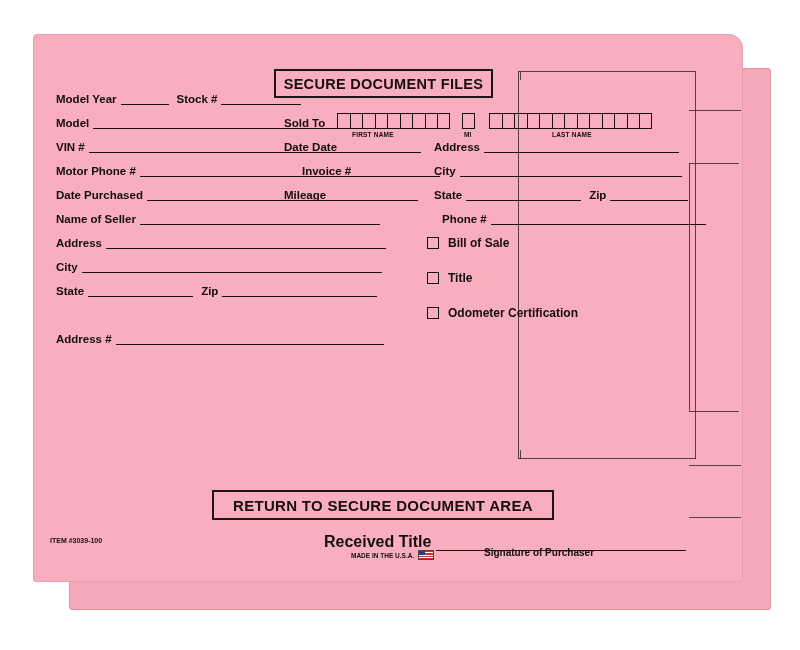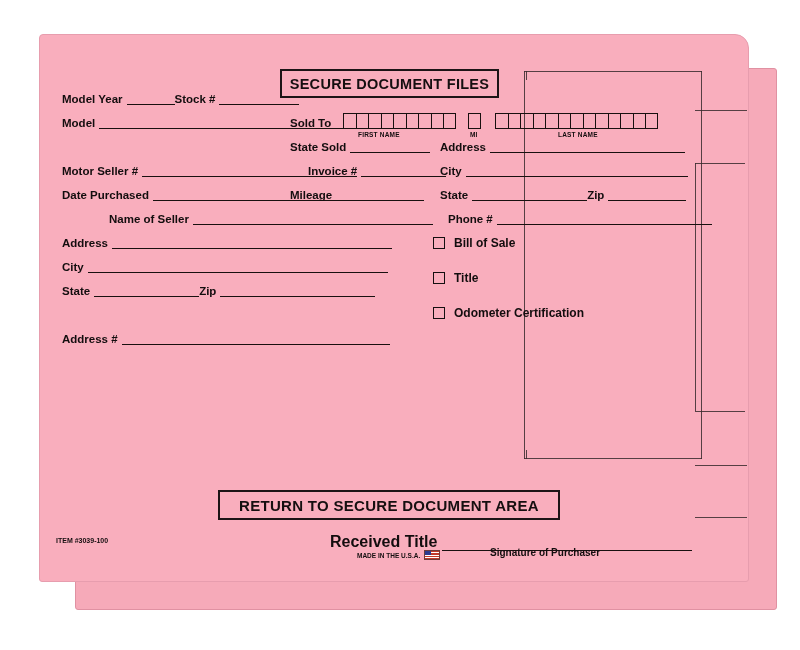--- a/index.html
+++ b/index.html
@@ -9,21 +9,21 @@
   }
   body {
     width: 800px;
     height: 650px;
     font-family: "Liberation Sans", sans-serif;
     position: relative;
     overflow: hidden;
   }
   #stage {
     position: absolute;
-    left: 17px; top: 0;
+    left: 11px; top: 0;
     width: 740px;
     height: 650px;
   }
 
   
   .envelope-back {
     position: absolute;
     left: 58px;
     top: 68px;
     width: 700px;
@@ -87,21 +87,21 @@
     white-space: nowrap;
     display: flex;
     align-items: flex-end;
   }
   .field .lbl { margin-right: 4px; }
   .field .rule {
     display: inline-block;
     border-bottom: 1px solid #19100f;
     height: 11px;
   }
-  .field .rule + .lbl { }
+  .field .rule + .lbl { margin-left: 8px; }
 
   .tiny {
     position: absolute;
     font-size: 6.5px;
     font-weight: bold;
     color: #140e0f;
     letter-spacing: .2px;
   }
 
   .boxrow {
@@ -226,32 +226,36 @@
       <span class="rule" style="width:48px;"></span>
       <span class="lbl">Stock #</span>
       <span class="rule" style="width:80px;"></span>
     </div>
 
     <div class="field" style="left:22px; top:82px;">
       <span class="lbl">Model</span>
       <span class="rule" style="width:265px;"></span>
     </div>
 
+    <div class="field" style="left:22px; top:106px;">
+      <span class="lbl">VIN #</span>
+      <span class="rule" style="width:278px;"></span>
+    </div>
 
     <div class="field" style="left:22px; top:130px;">
-      <span class="lbl">Motor Seller #</span>
+      <span class="lbl">Motor Phone #</span>
       <span class="rule" style="width:215px;"></span>
     </div>
 
     <div class="field" style="left:22px; top:154px;">
       <span class="lbl">Date Purchased</span>
       <span class="rule" style="width:205px;"></span>
     </div>
 
-    <div class="field" style="left:22px; top:178px;margin-left:47px;">
+    <div class="field" style="left:22px; top:178px;">
       <span class="lbl">Name of Seller</span>
       <span class="rule" style="width:240px;"></span>
     </div>
 
     <div class="field" style="left:22px; top:202px;">
       <span class="lbl">Address</span>
       <span class="rule" style="width:280px;"></span>
     </div>
 
     <div class="field" style="left:22px; top:226px;">
@@ -305,21 +309,21 @@
       <div class="cell"></div>
       <div class="cell"></div>
       <div class="cell"></div>
       <div class="cell"></div>
       <div class="cell"></div>
       <div class="cell"></div>
     </div>
     <div class="tiny" style="left:518px; top:96px;">LAST NAME</div>
 
     <div class="field" style="left:250px; top:106px;">
-      <span class="lbl">State Sold</span>
+      <span class="lbl">Date Date</span>
       <span class="rule" style="width:80px;"></span>
     </div>
 
     <div class="field" style="left:250px; top:130px;padding-left:18px;">
       <span class="lbl">Invoice #</span>
       <span class="rule" style="width:85px;"></span>
     </div>
 
     <div class="field" style="left:250px; top:154px;">
       <span class="lbl">Mileage</span>

